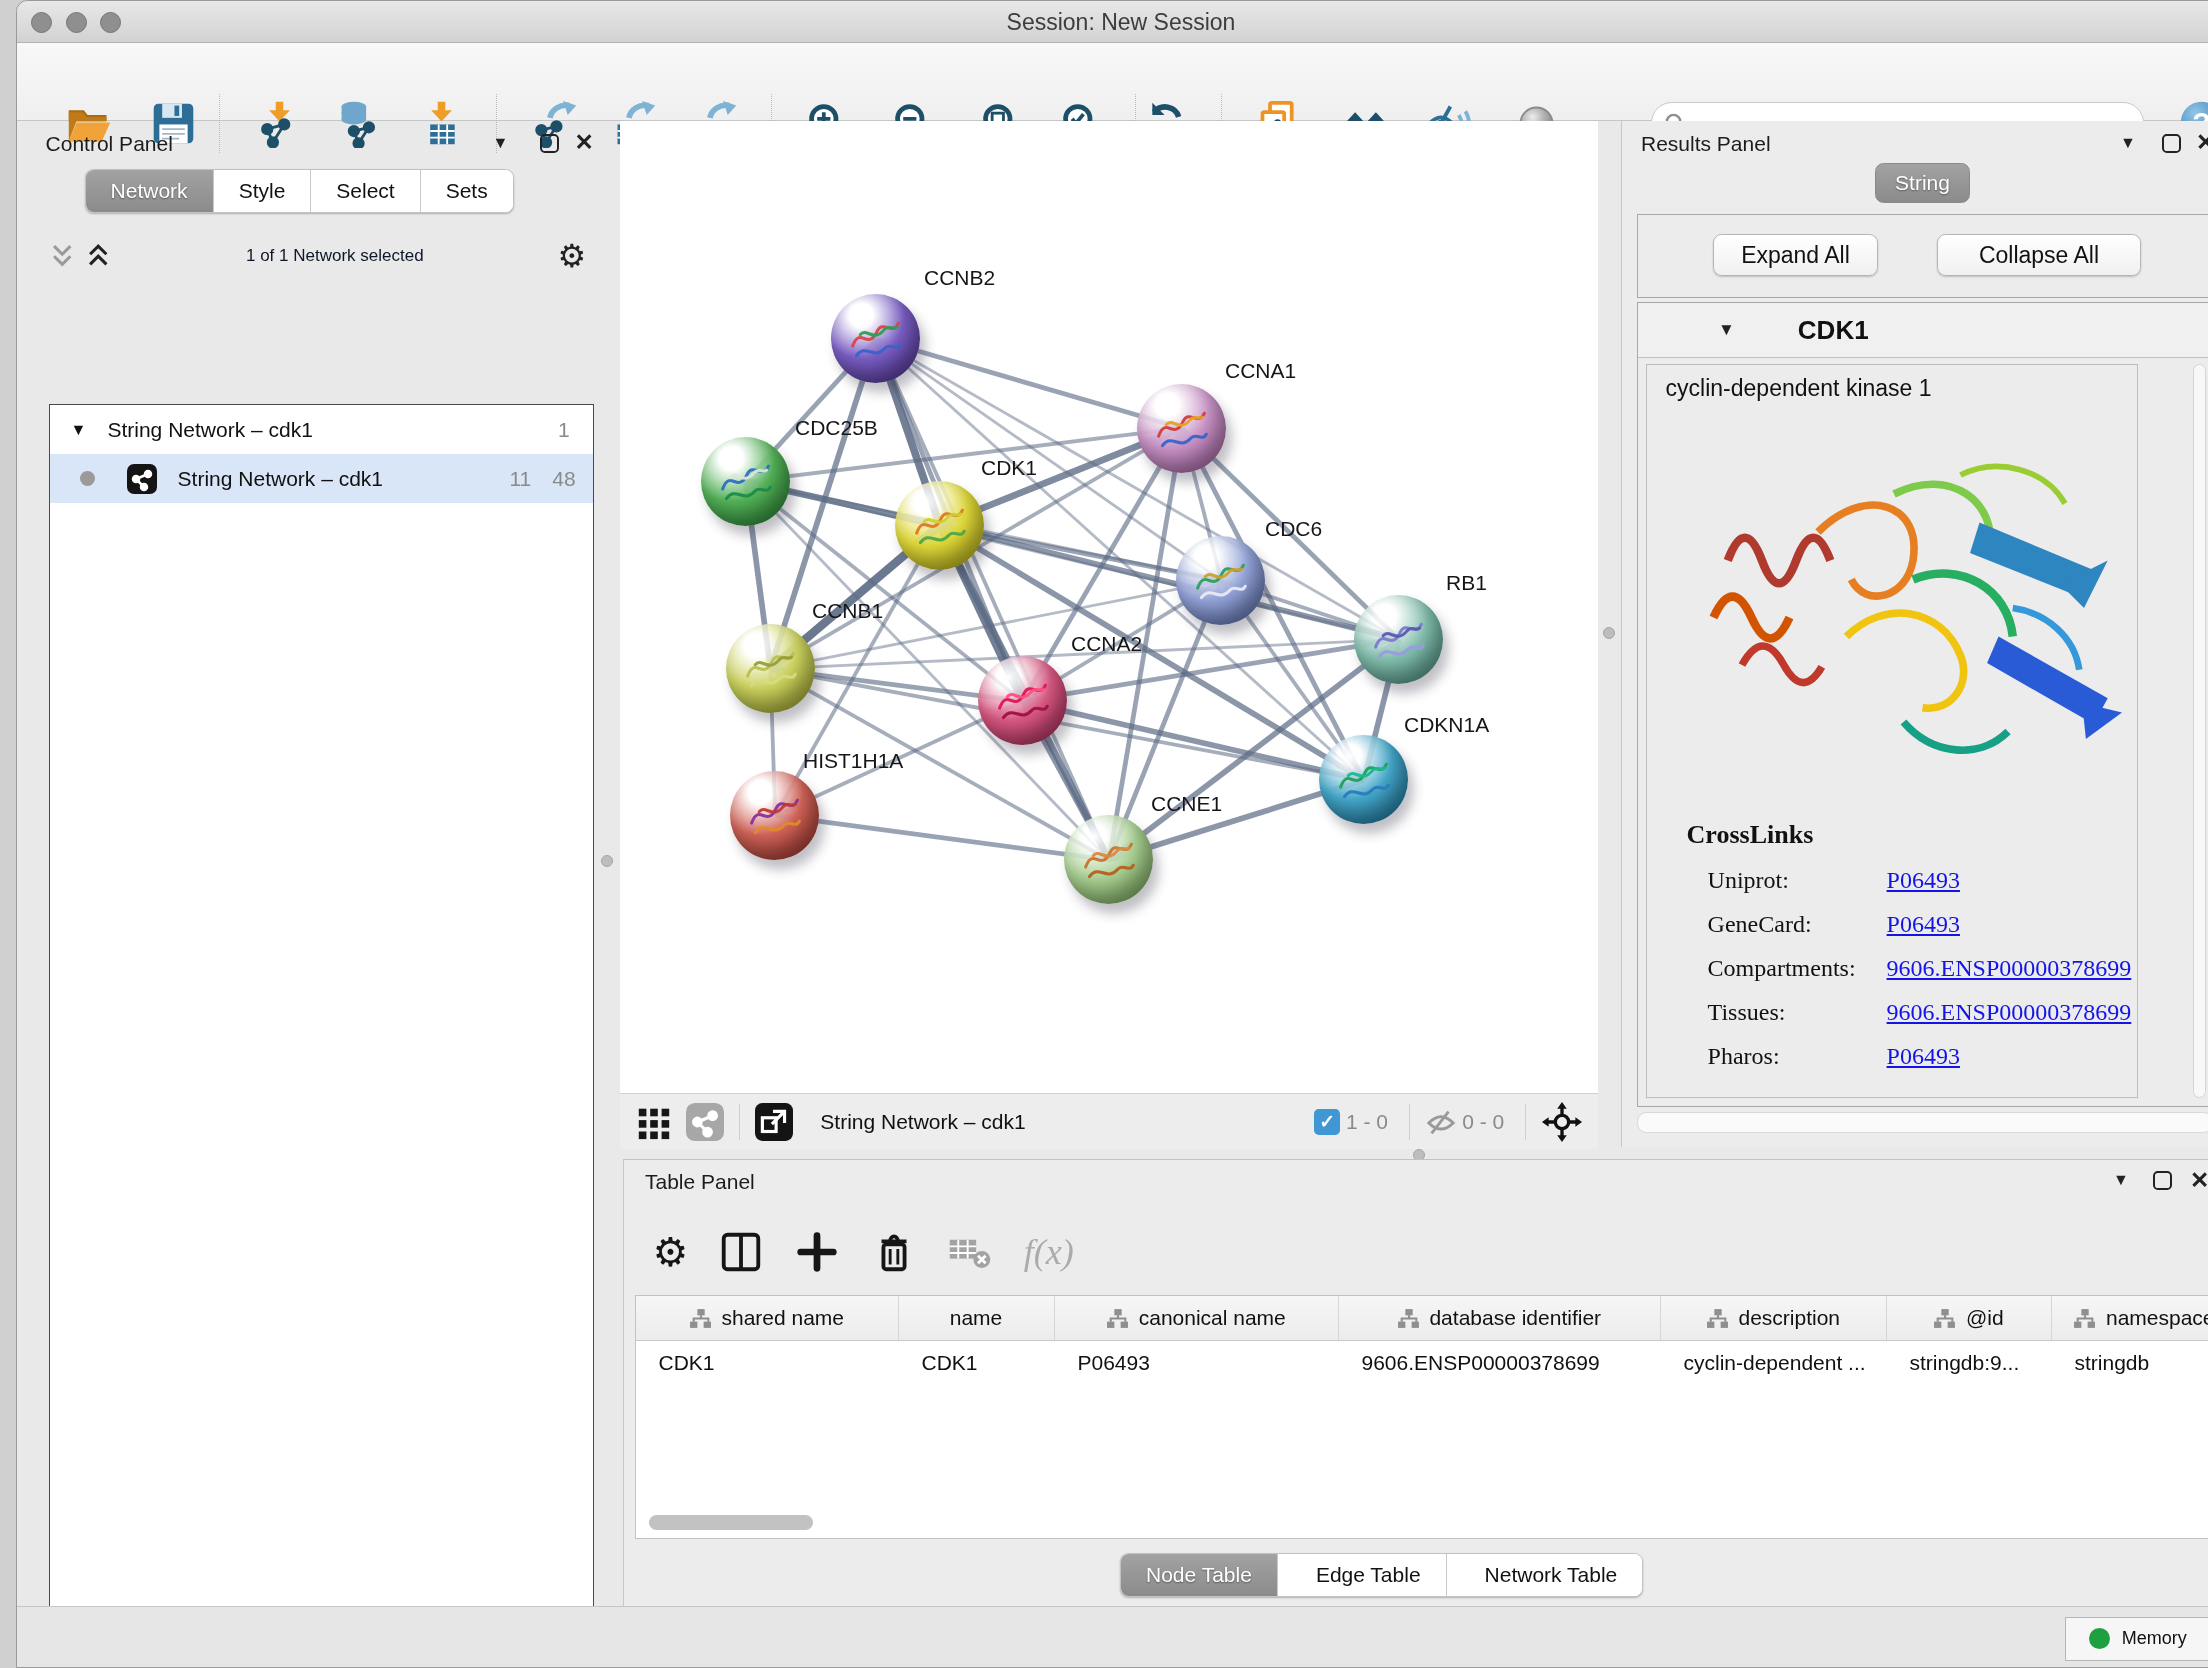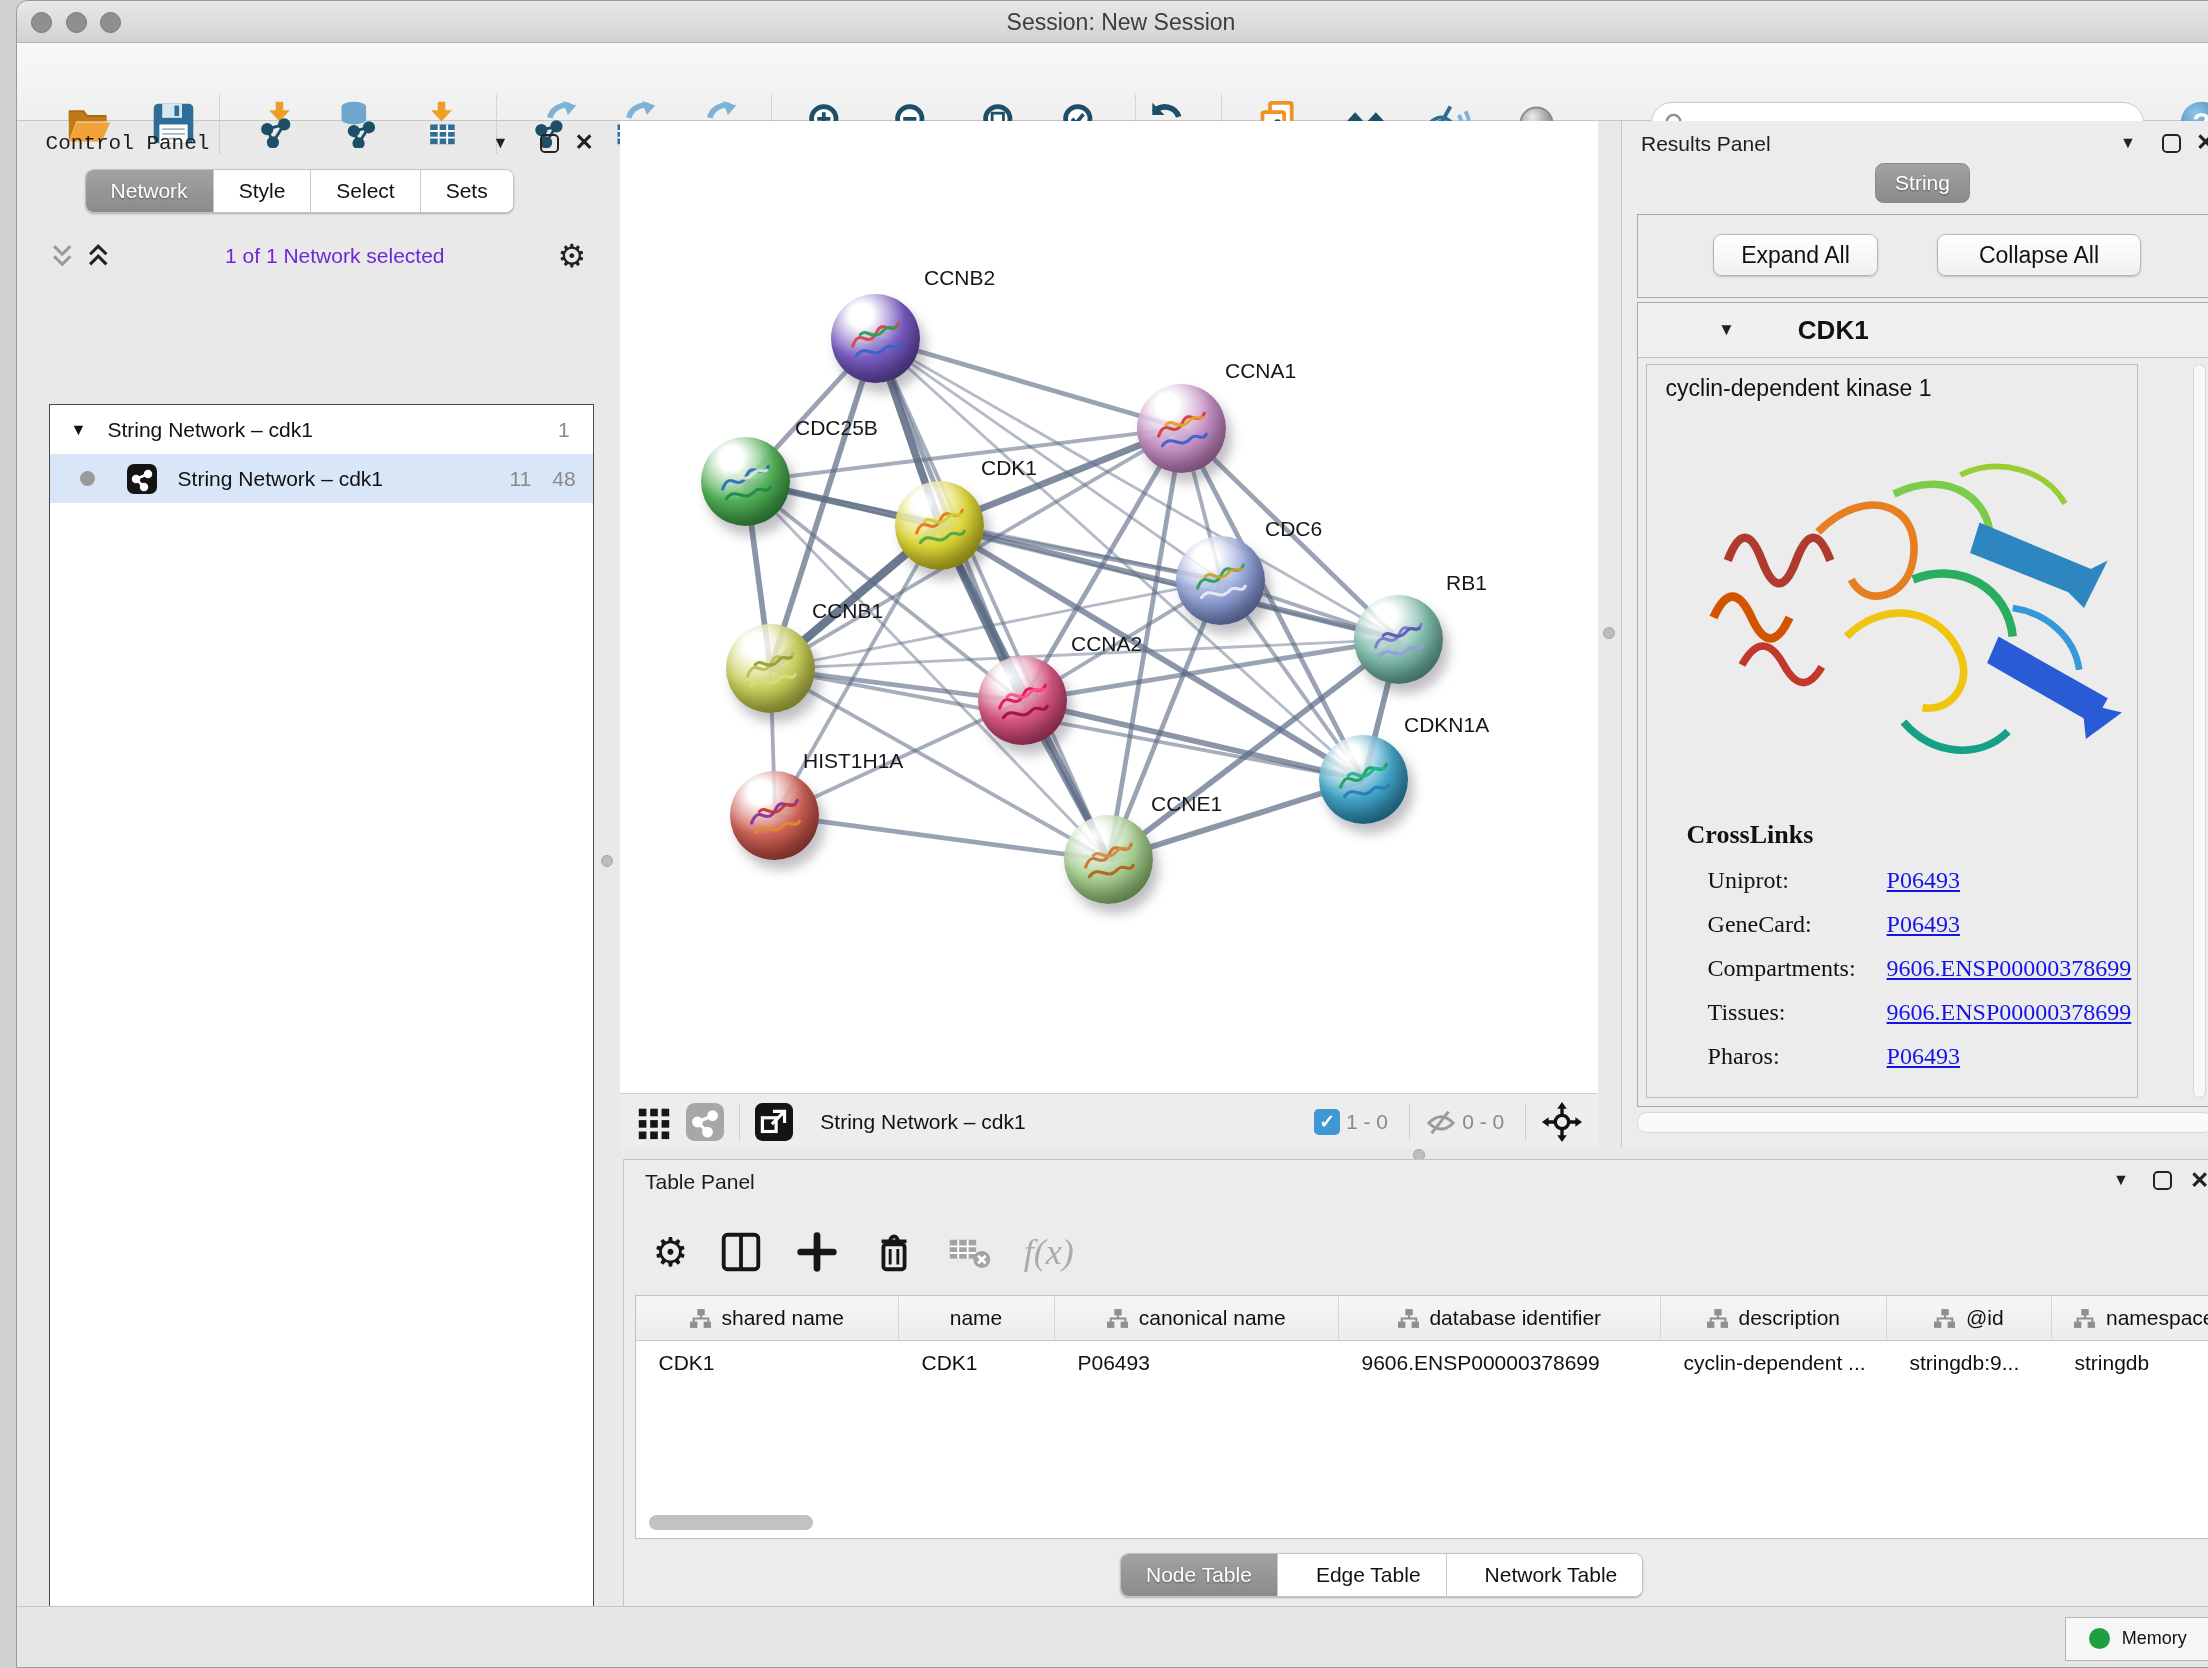--- a/index.html
+++ b/index.html
@@ -276,40 +276,40 @@
               <stop offset="100%" stop-color="#2f77ad"></stop>
             </radialGradient>
           </defs>
           <circle cx="26" cy="26" r="22" fill="url(#hlp)"></circle>
           <text x="26" y="37" font-size="32" font-weight="bold" fill="#fff" text-anchor="middle" font-family="Liberation Serif,serif">?</text>
         </svg>
     </div>
   </div>
 
   <div class="abs" style="left:7.6px;top:120px;width:571px;height:1478px;">
-    <div class="abs panel-title" style="left:21px;top:11.4px;font-family:Liberation Mono, monospace;">Control Panel</div>
+    <div class="abs panel-title" style="left:21px;top:11.4px;">Control Panel</div>
     <div class="abs ph-tri" style="left:468px;top:13.3px;">▼</div>
     <div class="abs ph-box" style="left:515px;top:13.3px;"></div>
     <div class="abs ph-x" style="left:550px;top:12.4px;">✕</div>
 
     <div class="abs seg" style="left:60px;top:48px;" id="control-tabs">
         <div class="seg-item sel">Network</div>
         <div class="seg-item">Style</div>
         <div class="seg-item">Select</div>
         <div class="seg-item">Sets</div>
       </div>
 
     <div class="abs" style="left:23px;top:114px;width:548px;height:42px;display:flex;align-items:center;">
       <svg width="28.5" height="28.5" viewBox="0 0 28 28">
           <path d="M6 4l8 8 8-8M6 14l8 8 8-8" stroke="#9a9a9a" stroke-width="3" fill="none"></path>
         </svg>
       <svg width="28.5" height="28.5" viewBox="0 0 28 28" style="margin-left:7.6px;">
           <path d="M6 12l8-8 8 8M6 22l8-8 8 8" stroke="#222" stroke-width="3" fill="none"></path>
         </svg>
-      <div style="flex:1;text-align:center;font-size:21px;color:#6d28d9;">1 of 1 Network selected</div>
+      <div style="flex:1;text-align:center;font-size:17px;color:#0f172a;">1 of 1 Network selected</div>
       <div style="font-size:32px;line-height:32px;color:#222;margin-right:9.5px;">⚙</div>
     </div>
 
     <div class="abs treebox">
       <div class="trow">
         <span style="margin-left:21px;font-size:16px;">▼</span>
         <span style="margin-left:21px;">String Network – cdk1</span>
         <span class="tnum" style="margin-left:auto;margin-right:23px;">1</span>
       </div>
       <div class="trow sel">

